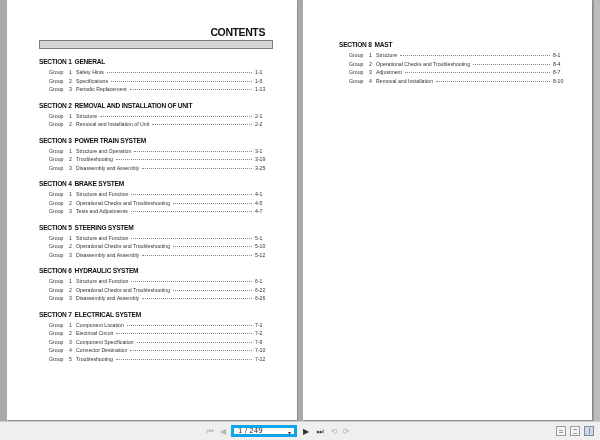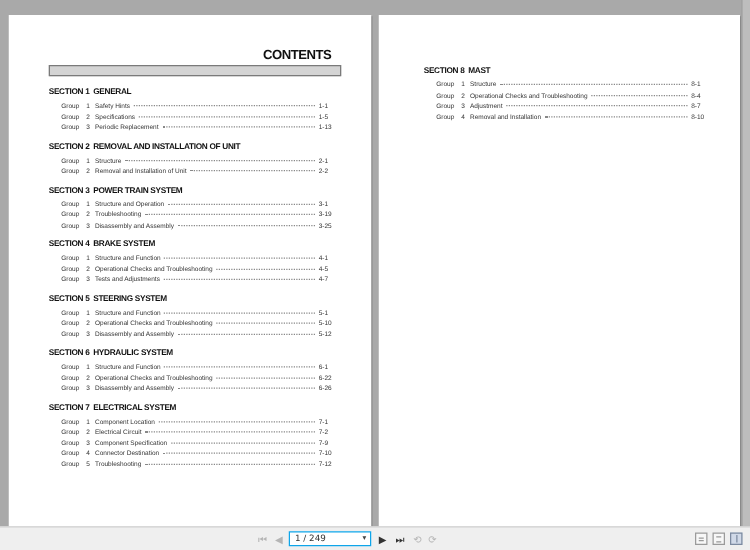--- a/index.html
+++ b/index.html
@@ -5,21 +5,20 @@
     html, body { margin: 0; padding: 0; }
     body {
       width: 600px; height: 440px; overflow: hidden; position: relative;
       background: #a6a6a6;
       font-family: "Liberation Sans", sans-serif;
     }
     .viewer { position: absolute; left: 0; top: 0; width: 600px; height: 421px; background: #a9a9a9; }
     .page {
       position: absolute; top: 0; background: #ffffff;
       box-shadow: 1px 1px 0 #8a8a8a;
-      margin-top: 12px;
     }
     .page.left { left: 7px; width: 290px; height: 420px; }
     .page.right { left: 303px; width: 289px; height: 420px; }
     .scroll-strip { position: absolute; right: 0; top: 0; width: 6px; height: 421px; background: #bdbdbd; border-left: 1px solid #9a9a9a; }
 
     .contents-title {
       position: absolute; right: 32px; top: 26px;
       font-size: 10.5px; font-weight: bold; letter-spacing: -0.4px; color: #111;
     }
     .title-bar {
@@ -49,21 +48,21 @@
     .entry .pg { flex: none; width: 16px; text-align: left; }
 
     .toolbar {
       position: absolute; left: 0; top: 421px; width: 600px; height: 19px;
       background: #efefef; border-top: 1px solid #cfcfcf;
     }
     .tb-btn { position: absolute; top: 4px; height: 11px; display: flex; align-items: center; justify-content: center; font-size: 8px; color: #333; cursor: pointer; }
     .tb-btn.disabled { color: #b5b5b5; }
     .page-box {
       position: absolute; left: 231px; top: 3px; width: 66px; height: 12px;
-      background: #fff; border: 1px solid #0ea5e9; font-size: 7px; color: #333;
+      background: #fff; border: 3px solid #0ea5e9; font-size: 7px; color: #333;
       display: flex; align-items: center; padding-left: 4px; box-sizing: border-box;
       font-family: "DejaVu Sans", sans-serif;
     }
     .page-box .dd { position: absolute; right: 3px; top: 1px; font-size: 6px; color: #444; }
     .view-icon { position: absolute; top: 4px; width: 10px; height: 10px; box-sizing: border-box; border: 1px solid #9a9a9a; background: #f7f7f7; }
     .view-icon.active { background: #d0d9e8; border-color: #7c8aa0; }
     .view-icon .line { position: absolute; left: 2px; right: 2px; height: 1px; background: #9a9a9a; }
     .view-icon .vline { position: absolute; top: 1px; bottom: 1px; width: 1px; background: #7c8aa0; left: 4px; }
   </style>
 </head>

